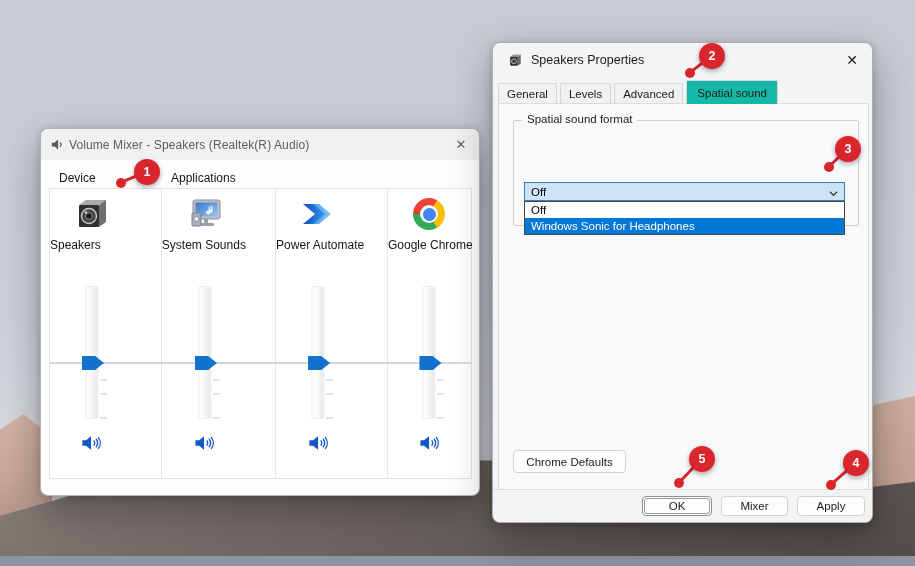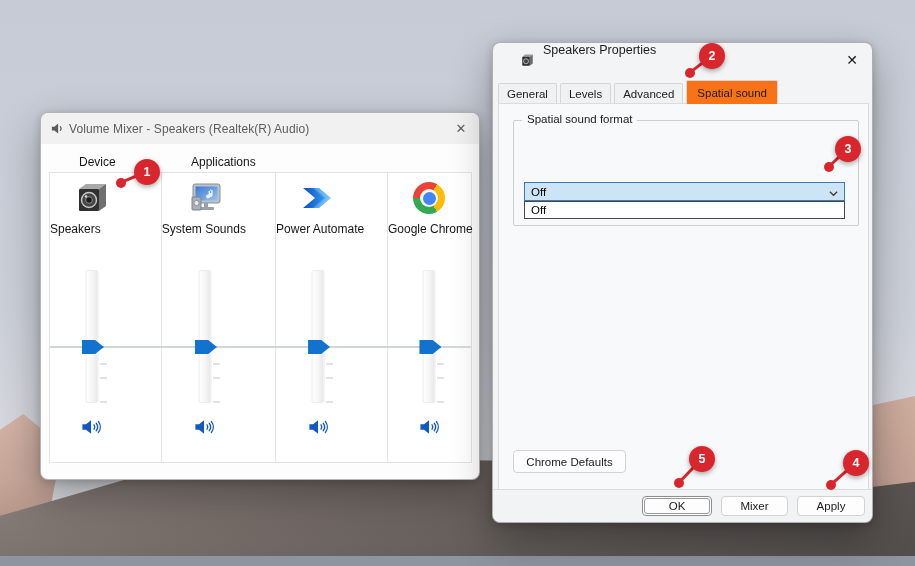--- a/index.html
+++ b/index.html
@@ -17,53 +17,53 @@
     clip-path:polygon(10% 12%, 100% 0, 100% 100%, 0 96%); }
   .dune-dark { position:absolute; left:0; top:452px; width:915px; height:114px;
     background:linear-gradient(160deg,#8d837e 0%,#756c68 35%,#5e5855 70%,#524d4b 100%);
     clip-path:polygon(0 56%, 7% 40%, 18% 14%, 38% 6%, 58% 8%, 78% 18%, 92% 34%, 100% 26%, 100% 100%, 0 100%); }
   .bottom-band { position:absolute; left:0; top:556px; width:915px; height:10px; background:#8d95a1; }
 
   
   .win { position:absolute; border-radius:8px; box-shadow:0 16px 42px rgba(0,0,0,.32), 0 2px 8px rgba(0,0,0,.18); border:1px solid rgba(90,90,95,.45); }
 
   
-  .mixer { left:40px; top:112px; width:440px; height:368px; background:#fdfdfd; }
+  .mixer { left:40px; top:128px; width:440px; height:368px; background:#fdfdfd; }
   .mixer-titlebar { position:absolute; left:0; top:0; right:0; height:31px; background:#f1f1f2; border-radius:8px 8px 0 0; display:flex; align-items:center; }
   .mixer-title { font-size:12px; color:#5d5d5d; margin-left:28px; letter-spacing:.1px; }
   .mx-title-icon { position:absolute; left:9px; top:8px; width:15px; height:15px; }
   .mx-close { position:absolute; right:5px; top:3px; width:26px; height:25px; display:flex; align-items:center; justify-content:center; font-size:13px; color:#5f5f5f; cursor:default; }
-  .mixer-label { position:absolute; top:42px; font-size:12px; color:#161616;margin-left:20px; }
+  .mixer-label { position:absolute; top:42px; font-size:12px; color:#161616; }
   .lbl-device { left:18px; }
   .lbl-apps { left:130px; }
   .mixer-panel { position:absolute; left:8px; top:59px; width:423px; height:291px; background:#ffffff; border:1px solid #e3e3e4; display:flex; }
   .mx-col { position:relative; height:100%; }
   .mx-col + .mx-col { border-left:1px solid #e6e6e7;margin-left:27px; }
   .col-0 { width:104px; } .col-1 { width:108px; } .col-2 { width:105px; } .col-3 { width:104px; }
   .mx-icon { position:absolute; top:8px; left:50%; transform:translateX(-50%); width:38px; height:34px; }
   .mx-name { position:absolute; top:49px; left:0; right:0; text-align:left; font-size:12px; color:#161616; white-space:nowrap; }
   .mx-hline { position:absolute; left:0; right:0; top:173px; height:2px; background:#d2d6d9; z-index:1; }
   .mx-track { position:absolute; left:50%; transform:translateX(-50%); top:97px; width:13px; height:133px;
     background:linear-gradient(90deg,#ffffff 0%,#f5f5f5 55%,#e7e7e8 100%); border:1px solid #ececed; border-radius:2px; z-index:2; }
   .mx-tick { position:absolute; left:calc(50% + 8px); width:7px; height:2px; background:#e3e3e4; z-index:2; }
   .tick-a { top:190px; } .tick-b { top:204px; } .tick-c { top:228px; }
   .mx-thumb { position:absolute; left:calc(50% - 10px); top:167px; width:22px; height:14px; background:#1273cf; z-index:3;
     clip-path:polygon(0 0, 60% 0, 100% 50%, 60% 100%, 0 100%); box-shadow:0 1px 2px rgba(0,0,0,.25); }
   .mx-mute { position:absolute; left:50%; transform:translateX(-50%); top:243px; width:23px; height:22px; display:flex; align-items:center; justify-content:center; }
 
   
   .props { left:492px; top:42px; width:381px; height:481px; background:#f3f4f6; }
-  .props-titlebar { position:absolute; left:12px; top:0; right:0; height:34px; display:flex; border-radius:8px 8px 0 0; }
+  .props-titlebar { position:absolute; left:0; top:0; right:0; height:34px; display:flex; align-items:center; border-radius:8px 8px 0 0; }
   .pr-title-icon { position:absolute; left:15px; top:10px; width:15px; height:15px; }
   .props-title { font-size:12.5px; color:#1b1b1b; margin-left:38px; }
   .pr-close { position:absolute; right:6px; top:4px; width:28px; height:26px; display:flex; align-items:center; justify-content:center; font-size:14px; color:#1b1b1b; }
   .tabstrip { position:absolute; left:5px; top:37px; height:24px; display:flex; align-items:flex-end; gap:3px; z-index:4; }
   .tab { height:20px; margin-bottom:1px; padding:4px 8px; display:flex; align-items:center; font-size:11.5px; color:#1b1b1b;
     background:#f0f1f3; border:1px solid #d6d6d8; border-bottom:none; border-radius:2px 2px 0 0; }
-  .tab.selected { height:24px; margin-bottom:0; padding:4px 10px; background:#f97316; z-index:5; }
+  .tab.selected { height:24px; margin-bottom:0; padding:4px 10px; background:#14b8a6; z-index:5; }
   .tabpage { position:absolute; left:5px; top:60px; width:371px; height:387px; background:#f8f9fb; border:1px solid #dcdcde; z-index:2; }
   .groupbox { position:absolute; left:14px; top:16px; width:346px; height:106px; border:1px solid #cfcfd1; border-radius:2px; }
   .group-legend { position:absolute; left:8px; top:-8px; background:#f8f9fb; padding:0 5px; font-size:11.5px; color:#1b1b1b; white-space:nowrap; }
   .spatial-desc { position:absolute; left:12px; top:19px; font-size:11.5px; color:#1b1b1b; }
   .combobox { position:absolute; left:25px; top:78px; width:321px; height:19px; background:#cde4f7; border:1px solid #3a7ab5; display:flex; align-items:center; z-index:6; }
   .combobox-value { font-size:11.5px; color:#000; margin-left:6px; }
   .combo-chevron { position:absolute; right:7px; top:6px; width:8px; height:8px; }
   .combo-chevron svg { display:block; }
   .droplist { position:absolute; left:25px; top:97px; width:321px; background:#ffffff; border:1px solid #474747; z-index:7; }
   .dropitem { height:16px; display:flex; align-items:center; padding-left:6px; font-size:11.5px; color:#000; }
@@ -263,20 +263,21 @@
         <span class="combobox-value">Off</span>
         <span class="combo-chevron">
           <svg width="9" height="9" viewBox="0 0 10 10">
               <polyline points="1,3 5,7 9,3" fill="none" stroke="#3d3d3d" stroke-width="1.4"></polyline>
             </svg>
         </span>
       </div>
 
       <div class="droplist">
         <div class="dropitem">Off</div>
+        <div class="dropitem highlighted">Windows Sonic for Headphones</div>
       </div>
 
       <button class="btn btn-restore">Chrome Defaults</button>
     </div>
 
     <div class="props-footer">
       <button class="btn btn-footer btn-ok">OK</button>
       <button class="btn btn-footer btn-cancel">Mixer</button>
       <button class="btn btn-footer btn-apply">Apply</button>
     </div>

